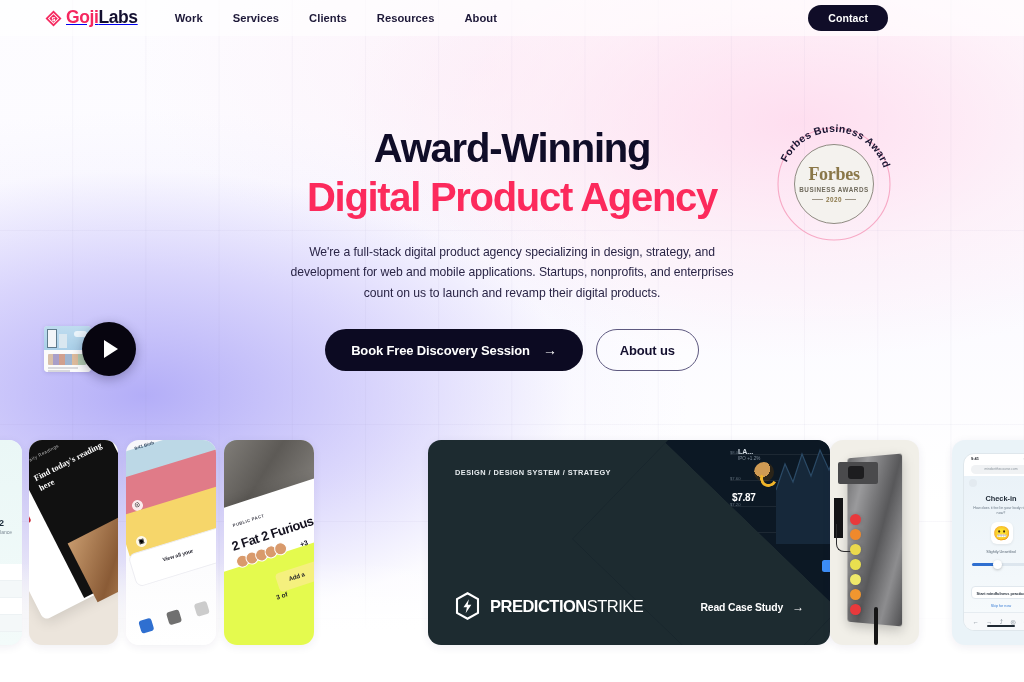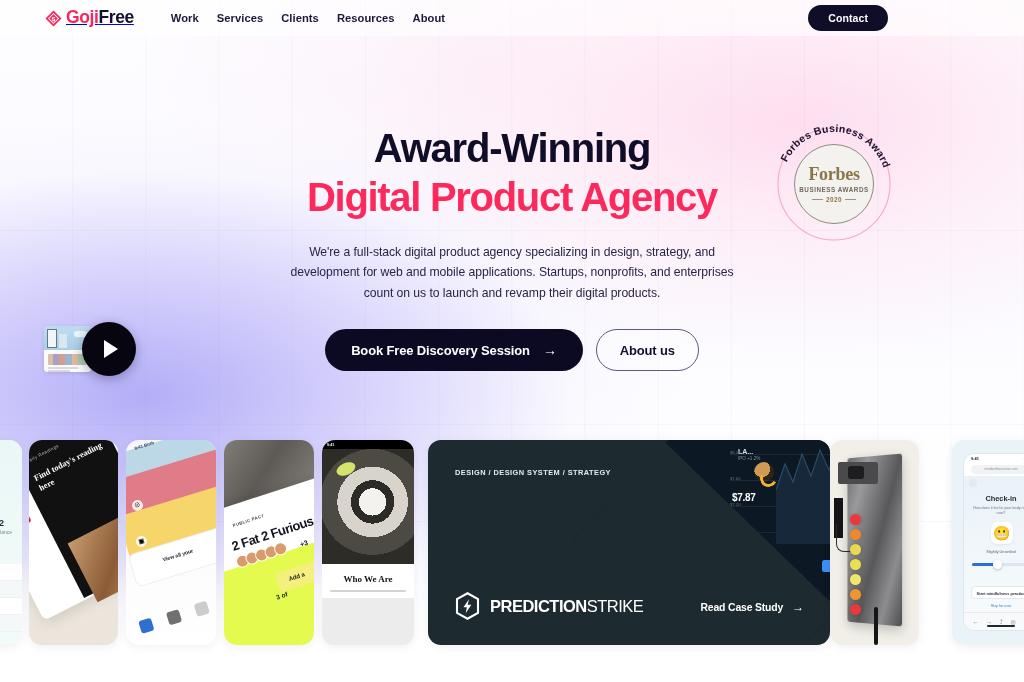--- a/index.html
+++ b/index.html
@@ -41,21 +41,21 @@
     display:flex; align-items:center;
     background:rgba(255,255,255,0.60);
     z-index:40;
   }
   .brand { display:flex; align-items:center; gap:4px; margin-left:45px; cursor:pointer; }
   .brand-mark { width:17px; height:17px; display:block; }
   .brand-text { font-size:17.5px; font-weight:800; letter-spacing:-0.4px; line-height:1; }
   .brand-goji { color:#f5275f; }
   .brand-labs { color:#141031; }
 
-  .nav { display:flex; align-items:center; gap:18px; margin-left:37px; }
+  .nav { display:flex; align-items:center; gap:30px; margin-left:37px; }
   .nav a {
     font-size:11.2px; font-weight:600; color:#1d1838;
     text-decoration:none; letter-spacing:0.05px; white-space:nowrap;
   }
   .contact-btn {
     position:absolute; right:136px; top:5px;
     height:26px; padding:0 20px;
     background:#100d28; color:#ffffff;
     border:none; border-radius:13px;
     font-family:"Liberation Sans", sans-serif;
@@ -275,21 +275,21 @@
 
 <header class="header">
   <a class="brand" href="#">
     <svg class="brand-mark" viewBox="0 0 32 32">
       <path d="M16 1 31 16 16 31 1 16Z" fill="#f5275f"></path>
       <path d="M16 5.5 26.5 16 16 26.5 5.5 16Z" fill="#ffffff"></path>
       <path d="M16 8 24 16 16 24 8 16Z" fill="#f5275f"></path>
       <path d="M13 13.5h6v1.6h-4.2v1.6H19V21h-6v-1.6h4.2v-1.6H13Z" fill="#ffffff"></path>
     </svg>
     <span class="brand-text">
-      <span class="brand-goji">Goji</span><span class="brand-labs">Free</span>
+      <span class="brand-goji">Goji</span><span class="brand-labs">Labs</span>
     </span>
   </a>
 
   <nav class="nav">
     <a href="#">Work</a>
     <a href="#">Services</a>
     <a href="#">Clients</a>
     <a href="#">Resources</a>
     <a href="#">About</a>
   </nav>
@@ -423,32 +423,20 @@
         <i></i>
         <i></i>
       </div>
     <div class="plus3">+3</div>
     <div class="addb">
         <b>Add a</b>
       </div>
     <div class="of3">3 of</div>
   </div>
 
-  <div class="pcard c5">
-    <div class="statusbar">
-        <b style="left:5px">9:41</b>
-      </div>
-    <div class="pandaimg">
-        <div class="leaf"></div>
-      </div>
-    <div class="whitezone"></div>
-    <div class="wwa">Who We Are</div>
-    <div class="txt" style="top:150px"></div>
-    <div class="greyzone"></div>
-  </div>
 
   <div class="pcard c6">
     <div class="mock">
       <div class="inner">
         <div class="tick">LA...</div>
         <div class="tick2">IPO +1.2%</div>
         <div class="avatar"></div>
         <div class="crescent"></div>
         <div class="price">$7.87</div>
         <div class="delta">-0.15 %</div>

